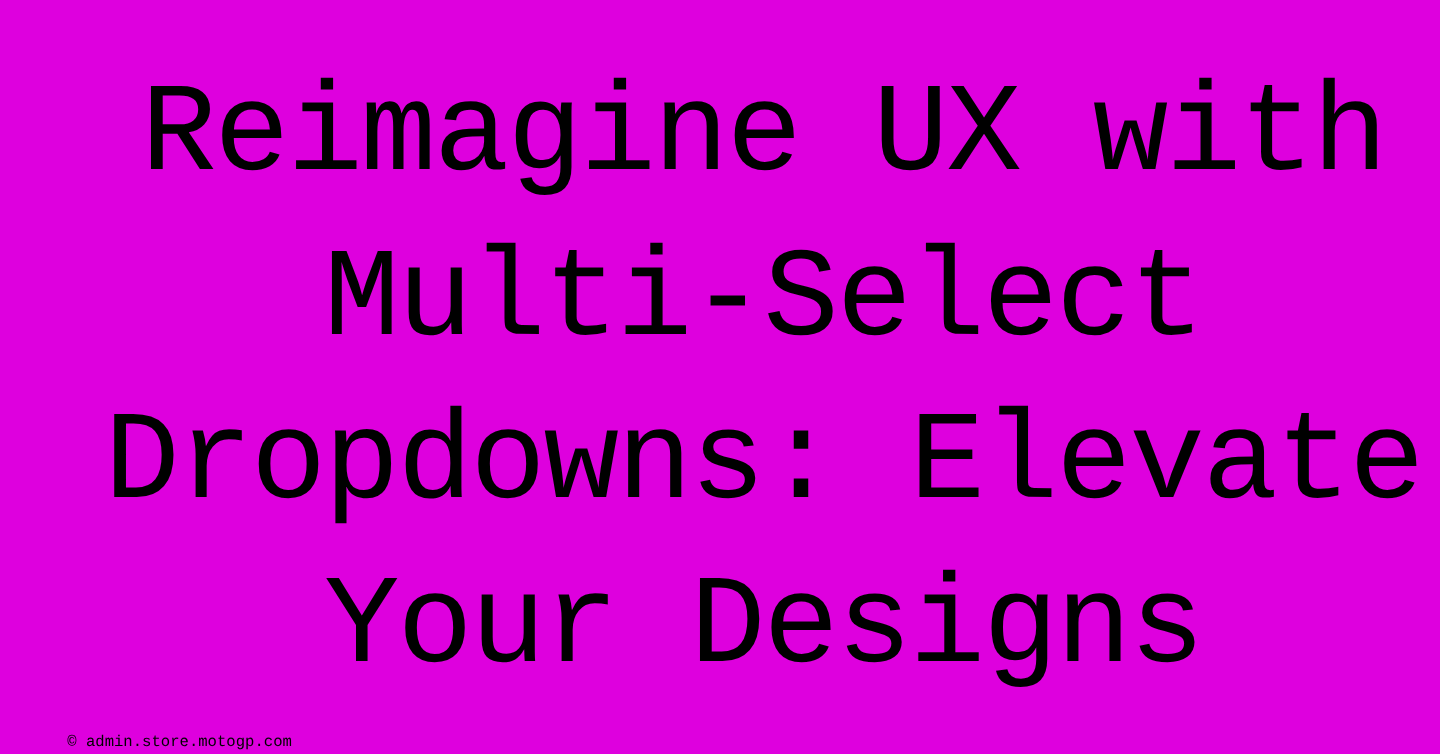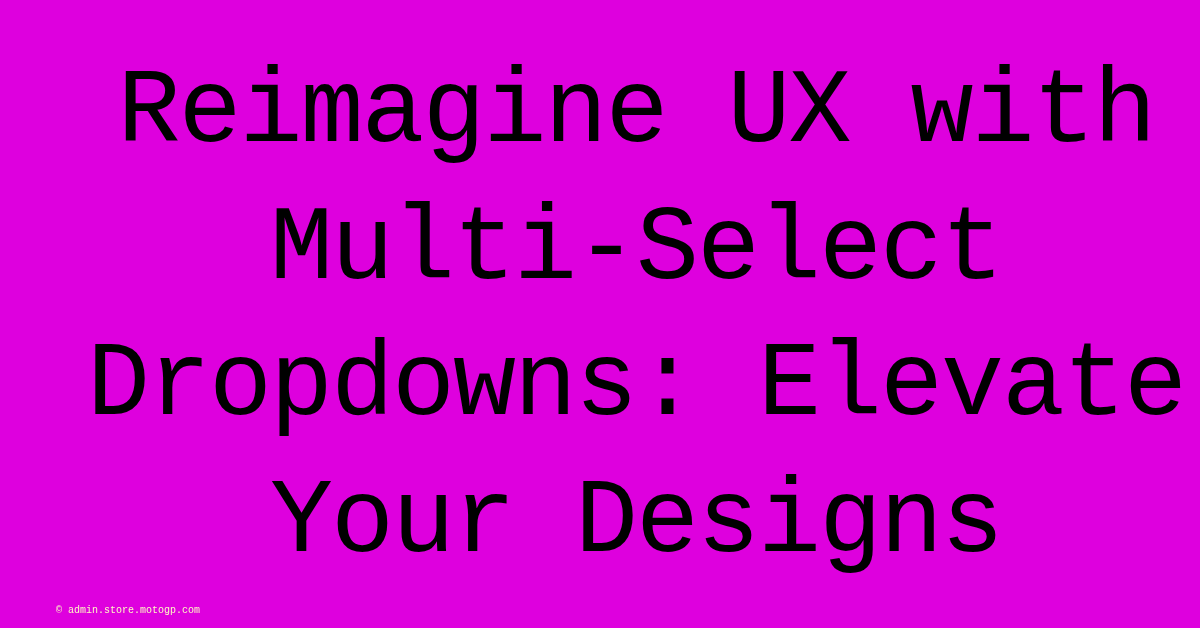--- a/index.html
+++ b/index.html
@@ -21,24 +21,24 @@
       text-align: center;
       font-size: 105px;
       line-height: 1.3;
       color: #000000;
       font-weight: 400;
       padding: 10px 8px 0 8px;
       letter-spacing: -2px;
     }
     .attribution {
       position: absolute;
-      bottom: 24px;
+      bottom: 14px;
       left: 20px;
-      font-size: 10px;
-      color: #fef9c3;
+      font-size: 13px;
+      color: #000000;
       font-weight: 400;
     }
   </style>
 </head>
 <body>
 
 <div class="headline">Reimagine UX with Multi-Select Dropdowns: Elevate Your Designs</div>
 
 <div class="attribution">© admin.store.motogp.com</div>
 

